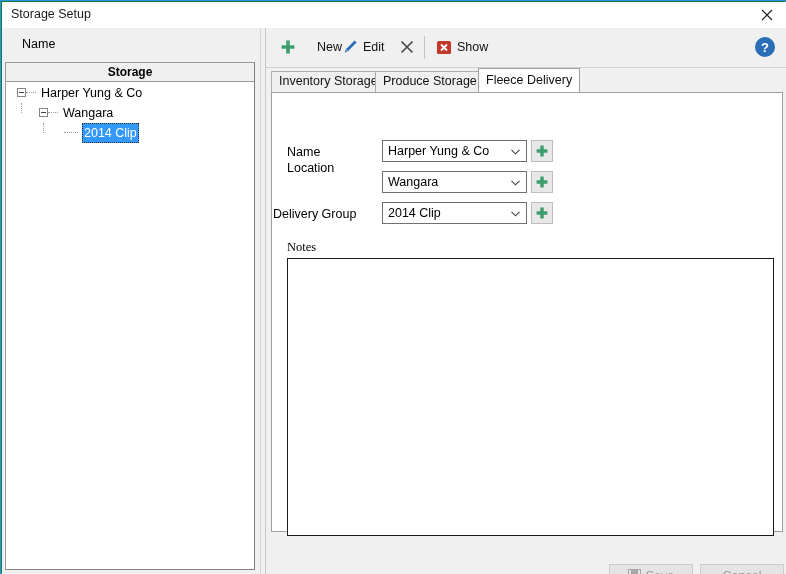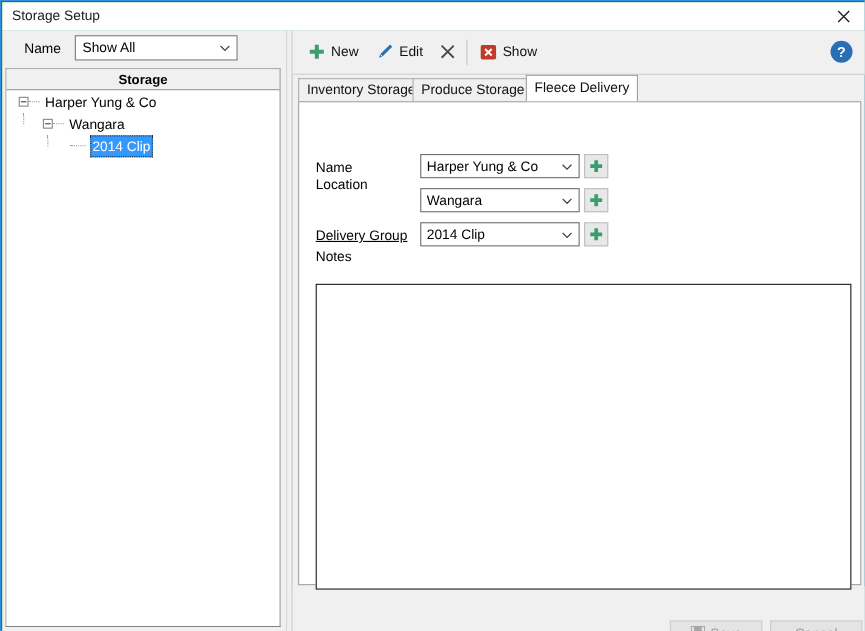--- a/index.html
+++ b/index.html
@@ -243,21 +243,21 @@
     width: 18px;
     height: 18px;
     margin-right: 4px;
     display: block;
   }
   .tb-btn .tb-lbl {
     font-size: 12.5px;
     color: #111;
     white-space: nowrap;
   }
-  #tb-new  { left: 8px; }
+  #tb-new  { left: 8px; gap: 16px; }
   #tb-edit { left: 70px; align-items: center; }
   #tb-del  { left: 127px; }
   #tb-sep {
     position: absolute;
     left: 158px;
     top: 8px;
     width: 1px;
     height: 23px;
     background: #c4c4c4;
   }
@@ -350,24 +350,24 @@
     cursor: default;
   }
   .plus-btn svg { display: block; margin: 3px auto 0; }
 
   #lbl-name     { left: 15px;  top: 52px; }
   #cmb-name     { left: 110px; top: 47px; }
   #btn-add-name { left: 259px; top: 47px; }
   #lbl-location { left: 15px;  top: 68px; }
   #cmb-location { left: 110px; top: 78px; }
   #btn-add-loc  { left: 259px; top: 78px; }
-  #lbl-group    { left: 15px;  top: 114px; text-decoration: underline; }
+  #lbl-group    { left: 1px;  top: 114px; }
   #cmb-group    { left: 110px; top: 109px; }
   #btn-add-grp  { left: 259px; top: 109px; }
-  #lbl-notes    { left: 15px;  top: 133px; }
+  #lbl-notes    { left: 15px;  top: 147px; font-family: Liberation Serif, serif; }
 
   #notes-box {
     position: absolute;
     left: 15px;
     top: 165px;
     width: 487px;
     height: 278px;
     box-sizing: border-box;
     border: 1px solid #1a1a1a;
     background: #ffffff;
@@ -425,28 +425,20 @@
       <svg width="22" height="20" viewBox="0 0 22 20">
         <path d="M6 5 L16 15 M16 5 L6 15" stroke="#202020" stroke-width="1.2" fill="none"></path>
       </svg>
     </div>
   </div>
 
   <div id="left-pane">
 
     <div id="filter-row">
       <div id="filter-label">Name</div>
-      <div id="filter-combo">
-        <span class="cb-text">Show All</span>
-        <span class="cb-arrow">
-          <svg width="9" height="6" viewBox="0 0 9 6">
-            <path d="M0.5 0.8 L4.5 4.8 L8.5 0.8" stroke="#404040" stroke-width="1.1" fill="none"></path>
-          </svg>
-        </span>
-      </div>
     </div>
 
     <div id="tree-outer">
       <div id="tree-header">Storage</div>
       <div id="tree-body">
 
         <div class="tree-node" id="node-company">
           <span class="expander"></span>
           <span class="dots"></span>
           <span class="node-label">Harper Yung &amp; Co</span>

